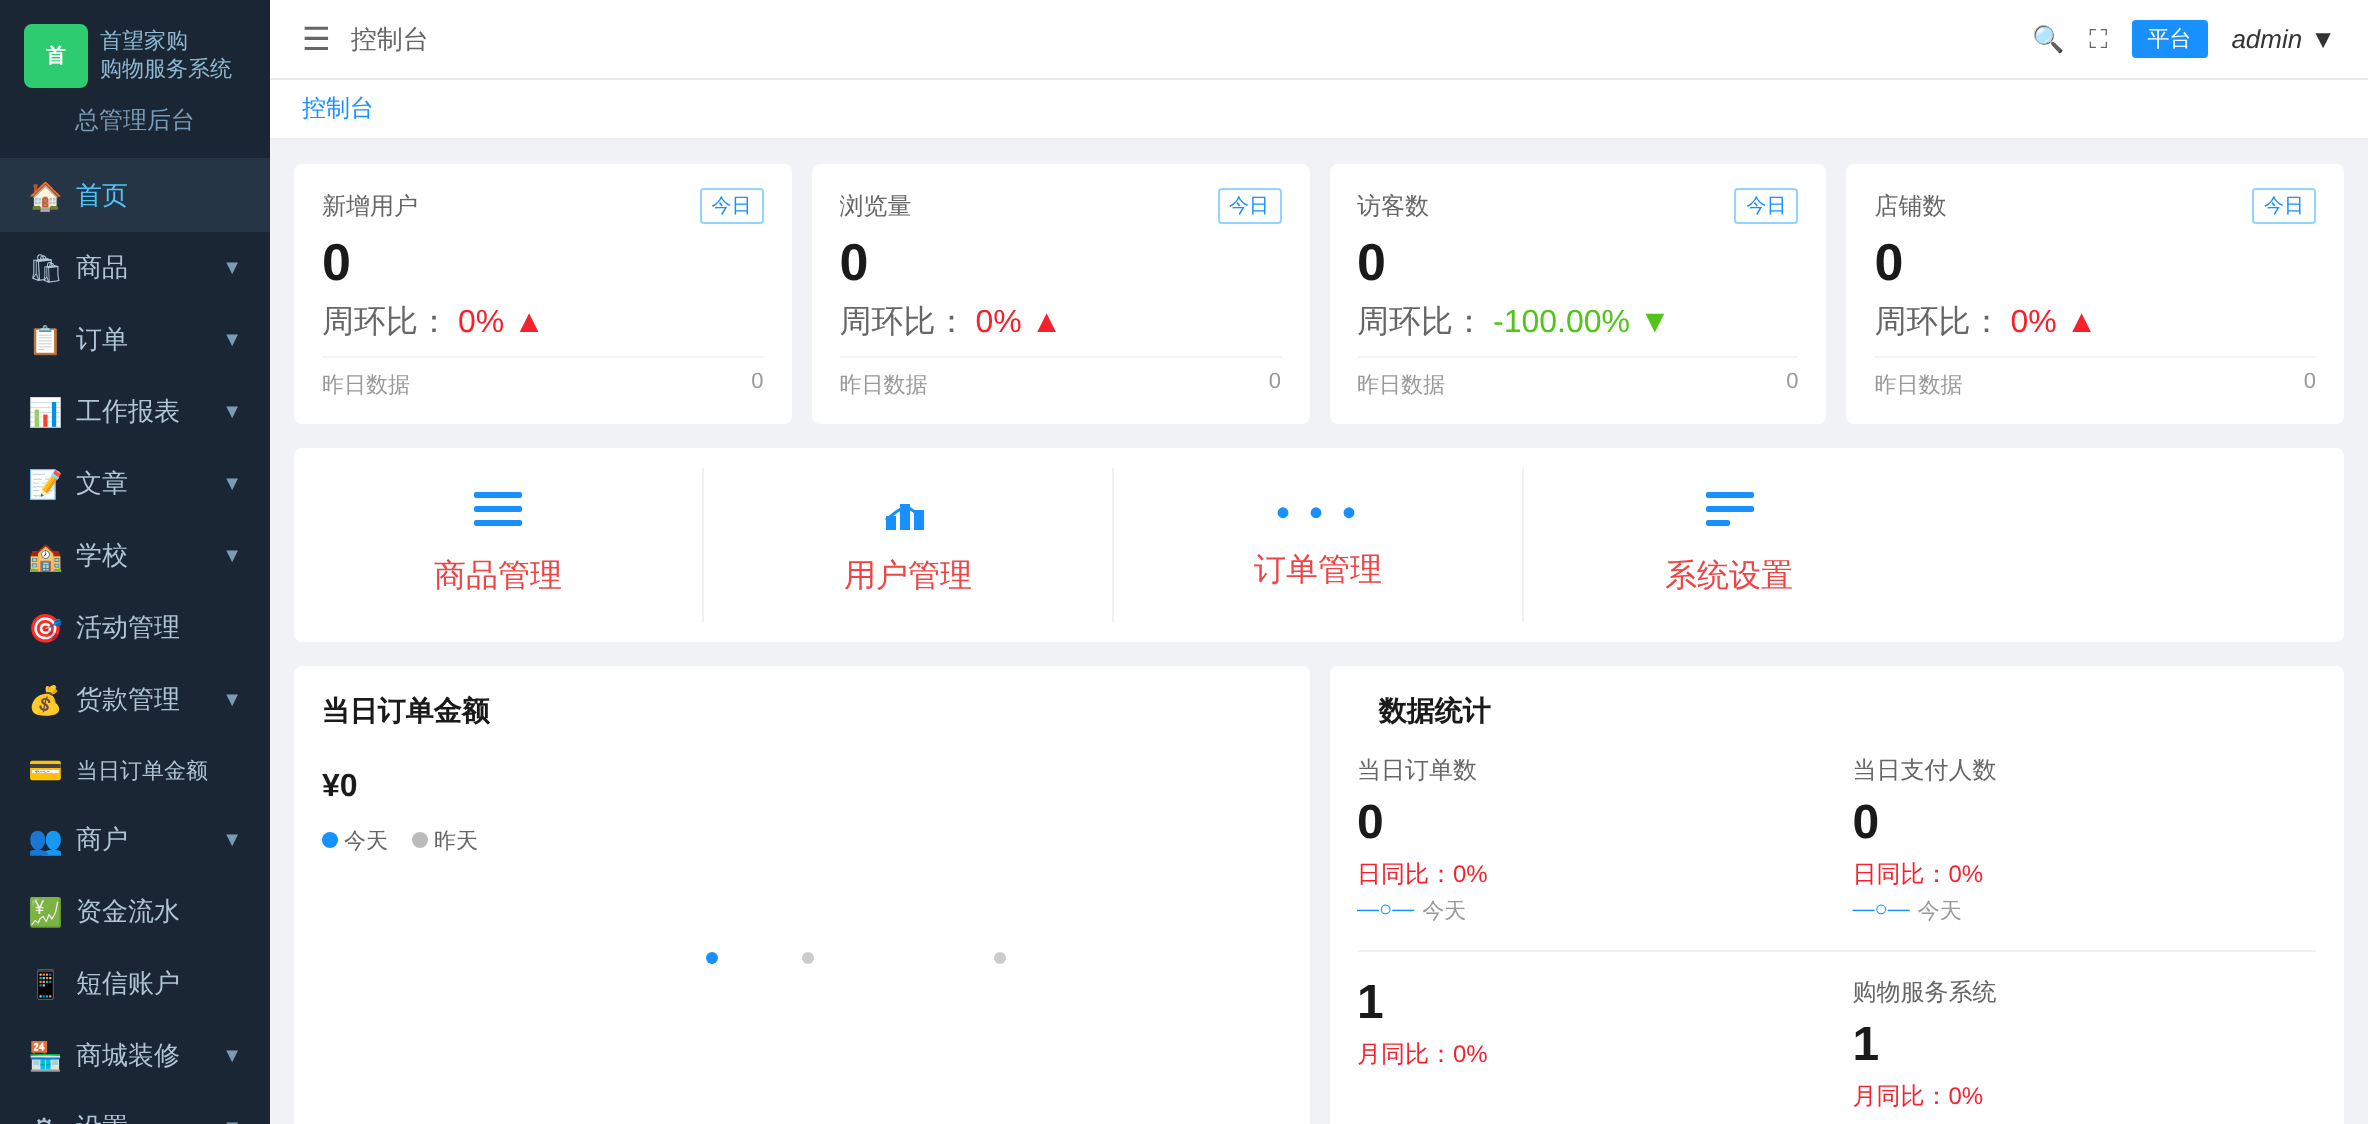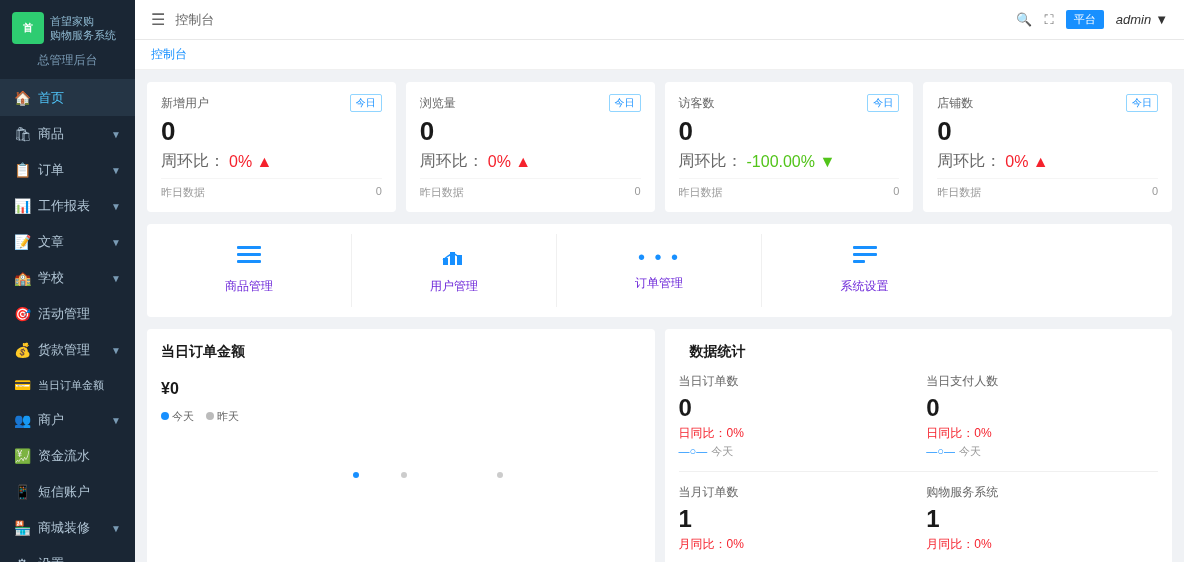--- a/index.html
+++ b/index.html
@@ -198,22 +198,22 @@
       display: flex;
       flex-direction: column;
       align-items: center;
       padding: 12px 8px;
       cursor: pointer;
       border-right: 1px solid #f0f0f0;
       gap: 6px;
     }
     .quick-nav-item:last-child { border-right: none; }
     .nav-label {
-      font-size: 12px;
-      color: #6d28d9;
+      font-size: 16px;
+      color: #ef4444;
     }
 
     
     .bottom-grid {
       display: grid;
       grid-template-columns: 1fr 1fr;
       gap: 10px;
     }
 
     
@@ -558,21 +558,20 @@
             <div class="data-stat-change">日同比：0%</div>
             <div class="data-stat-today">
               <span style="color:#1890ff;">—○—</span>
               <span>今天</span>
             </div>
           </div>
         </div>
         <hr class="divider-h">
         <div class="data-stats-grid">
           <div class="data-stat-item">
-            <div class="data-stat-label">当月订单数</div>
             <div class="data-stat-value">1</div>
             <div class="data-stat-change">月同比：0%</div>
           </div>
           <div class="data-stat-item">
             <div class="data-stat-label">购物服务系统</div>
             <div class="data-stat-value">1</div>
             <div class="data-stat-change">月同比：0%</div>
           </div>
         </div>
       </div>

